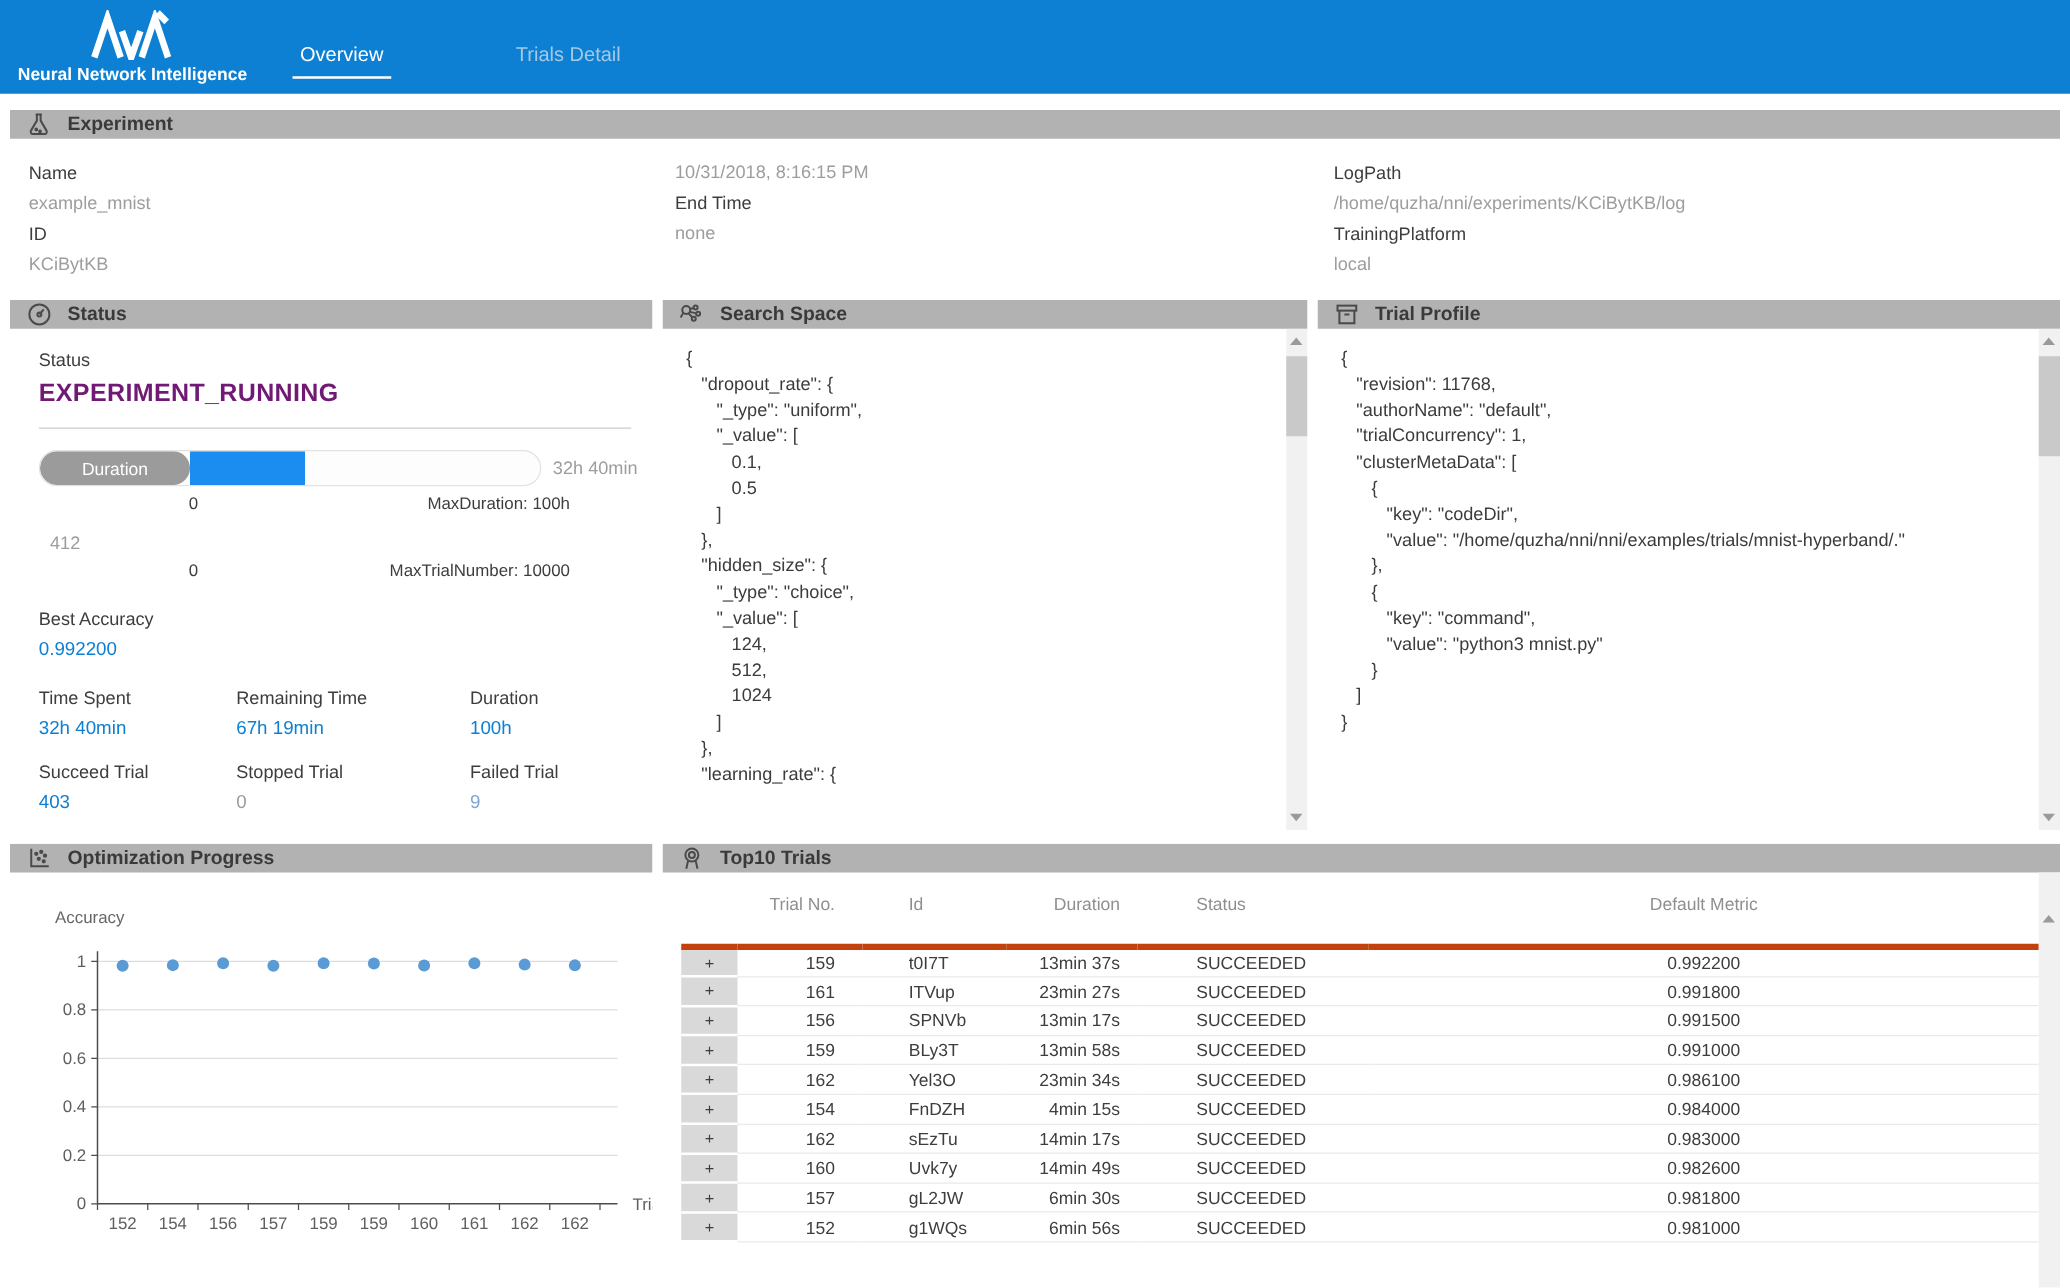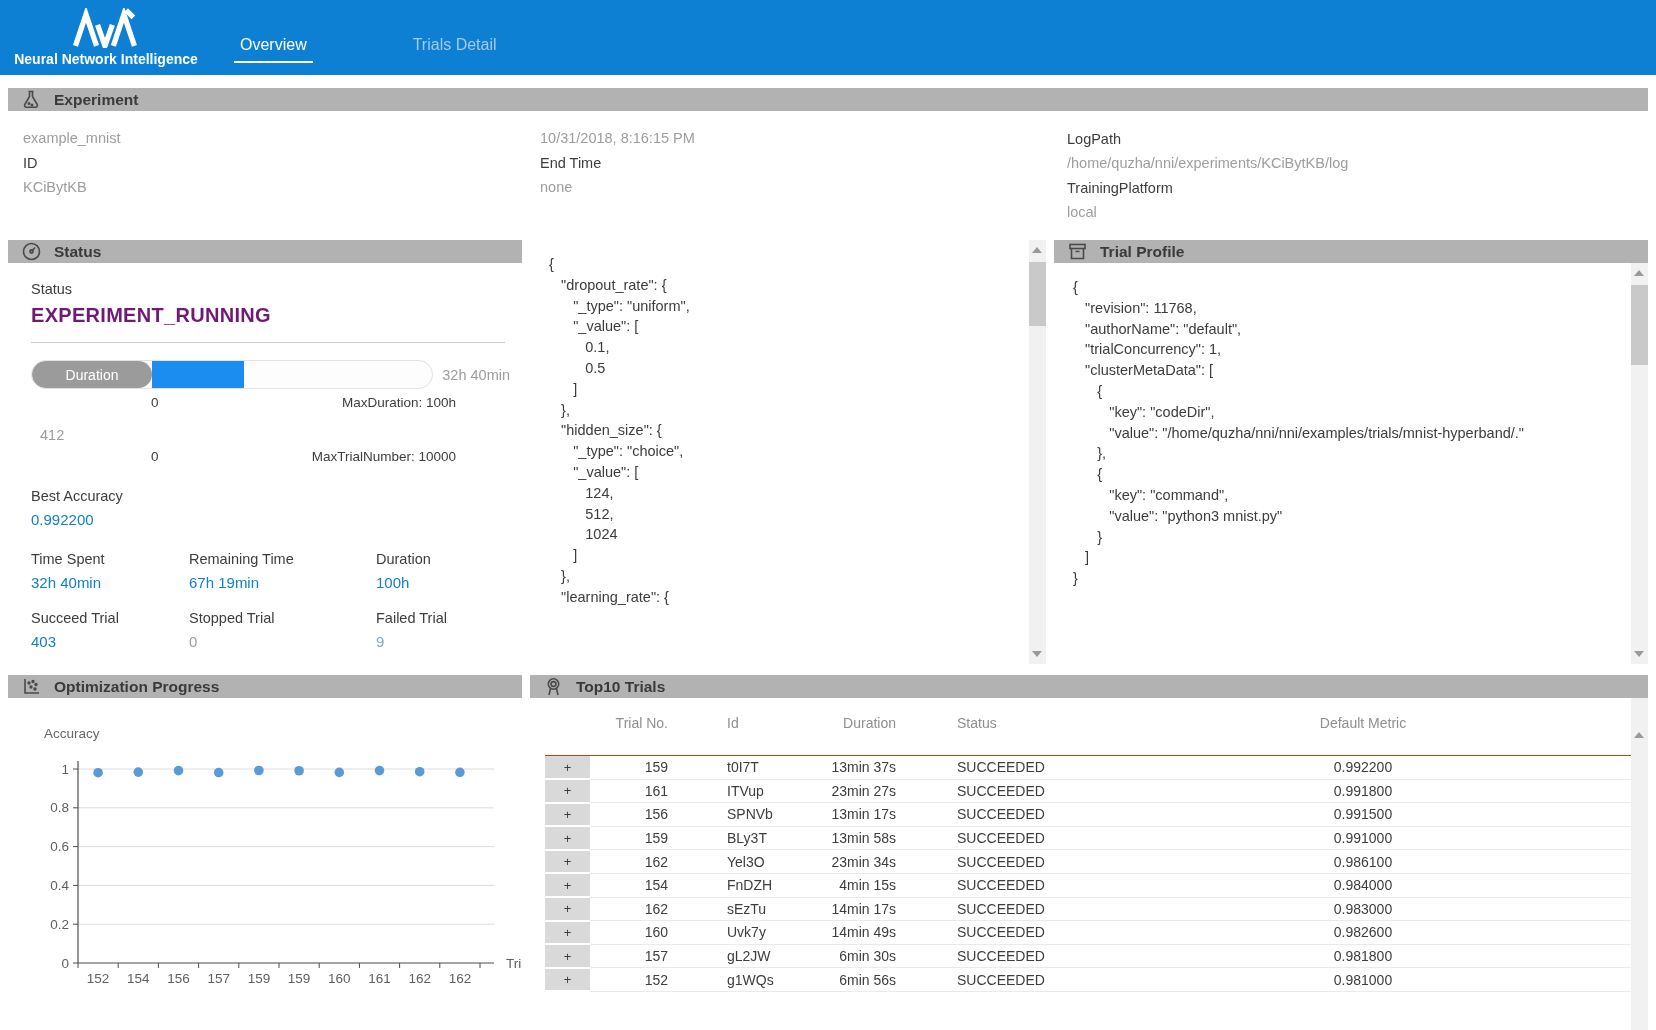--- a/index.html
+++ b/index.html
@@ -66,21 +66,21 @@
   
   .bottom-row { display:grid; grid-template-columns:514px 1fr; gap:8px; margin:11px 8px 0 8px; height:364px; }
 
   
   .chart-area { padding:28px 0 0 14px; }
   .axis-title { font-size:13.5px; color:#666; margin-left:22px; margin-bottom:4px; }
 
   
   .top10-body { position:relative; padding:12px 17px 0 15px; }
   .trials-table { border-collapse:collapse; width:100%; font-size:14px; table-layout:fixed; }
-  .trials-table th { font-weight:normal; color:#8f8f8f; padding:5px 0 24px 0; border-bottom:1px solid #c2410c; }
+  .trials-table th { font-weight:normal; color:#8f8f8f; padding:5px 0 24px 0; border-bottom:5px solid #c2410c; }
   .trials-table td { padding:0; height:23.6px; border-bottom:1px solid #eaeaea; color:#3d3d3d; }
   .col-expand { width:45px; }
   .col-no { width:100px; }
   .col-id { width:115px; }
   .col-dur { width:105px; }
   .col-status { width:185px; }
   .td-expand { background:#d9d9d9; border-bottom:2px solid #fff !important; text-align:center;
     color:#444; font-size:13px; cursor:pointer; }
   .t-right { text-align:right; padding-right:22px !important; }
   .t-left { text-align:left; padding-left:37px !important; }
@@ -116,20 +116,21 @@
         <path d="M6.5 1.5 h5 M7.5 1.5 v5 L2.8 14.5 a1.8 1.8 0 0 0 1.6 2.7 h9.2 a1.8 1.8 0 0 0 1.6 -2.7 L10.5 6.5 v-5"></path>
         <circle cx="7" cy="13.5" r="0.7" fill="#4a4a4a"></circle>
         <circle cx="10" cy="15" r="0.7" fill="#4a4a4a"></circle>
       </svg>
   </span>
   <span class="bar-title">Experiment</span>
 </div>
 
 <div class="exp-details">
   <div>
+    <div class="field-label">Name</div>
     <div class="field-value">example_mnist</div>
     <div class="field-label">ID</div>
     <div class="field-value">KCiBytKB</div>
   </div>
   <div>
     <div class="field-value">10/31/2018, 8:16:15 PM</div>
     <div class="field-label">End Time</div>
     <div class="field-value">none</div>
   </div>
   <div>
@@ -208,20 +209,32 @@
         </div>
         <div class="cell">
           <div class="small-label">Failed Trial</div>
           <div class="blue-value" style="color:#7da7cf;">9</div>
         </div>
       </div>
     </div>
   </div>
 
   <div class="panel">
+    <div class="section-bar">
+      <span class="bar-icon">
+        <svg width="20" height="19" viewBox="0 0 20 19">
+            <circle cx="6" cy="6" r="3.2"></circle>
+            <circle cx="13.5" cy="4" r="1.6"></circle>
+            <circle cx="15.5" cy="9" r="1.6"></circle>
+            <circle cx="12" cy="13" r="1.6"></circle>
+            <path d="M8.8 5.2 L12 4.4 M9 7.5 L14 8.7 M8 8.8 L11 12 M3.5 8.5 L1.5 12"></path>
+          </svg>
+      </span>
+      <span class="bar-title">Search Space</span>
+    </div>
     <div class="panel-body">
       <pre class="json-pre">{
    "dropout_rate": {
       "_type": "uniform",
       "_value": [
          0.1,
          0.5
       ]
    },
    "hidden_size": {

